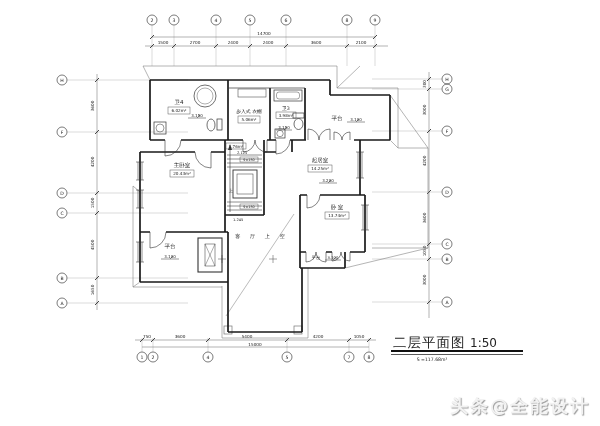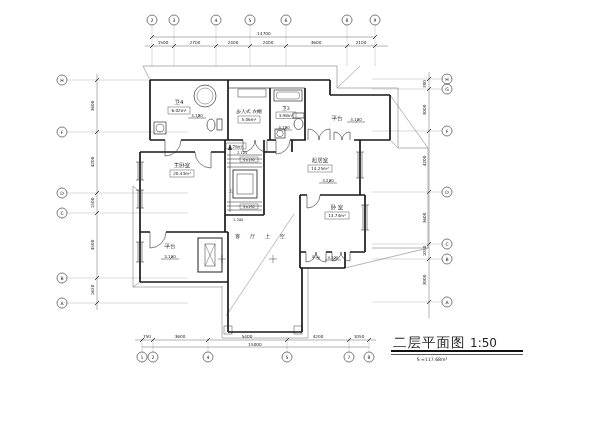--- a/index.html
+++ b/index.html
@@ -251,13 +251,14 @@
 
   <g>
     <text x="393" y="347" font-size="13.5" letter-spacing="1" text-anchor="start" fill="#111">二层平面图</text>
     <text x="470" y="347" font-size="12" text-anchor="start" fill="#222">1:50</text>
     <path d="M391,351 H523" stroke="#111" stroke-width="2"></path>
     <path d="M391,354.5 H523" stroke="#111" stroke-width="0.7"></path>
     <text x="432" y="361" font-size="4.6" text-anchor="middle" fill="#333">S =117.68m²</text>
   </g>
 </svg>
 
+<div class="watermark">头条@全能设计</div>
 </div>
 
 </body></html>

